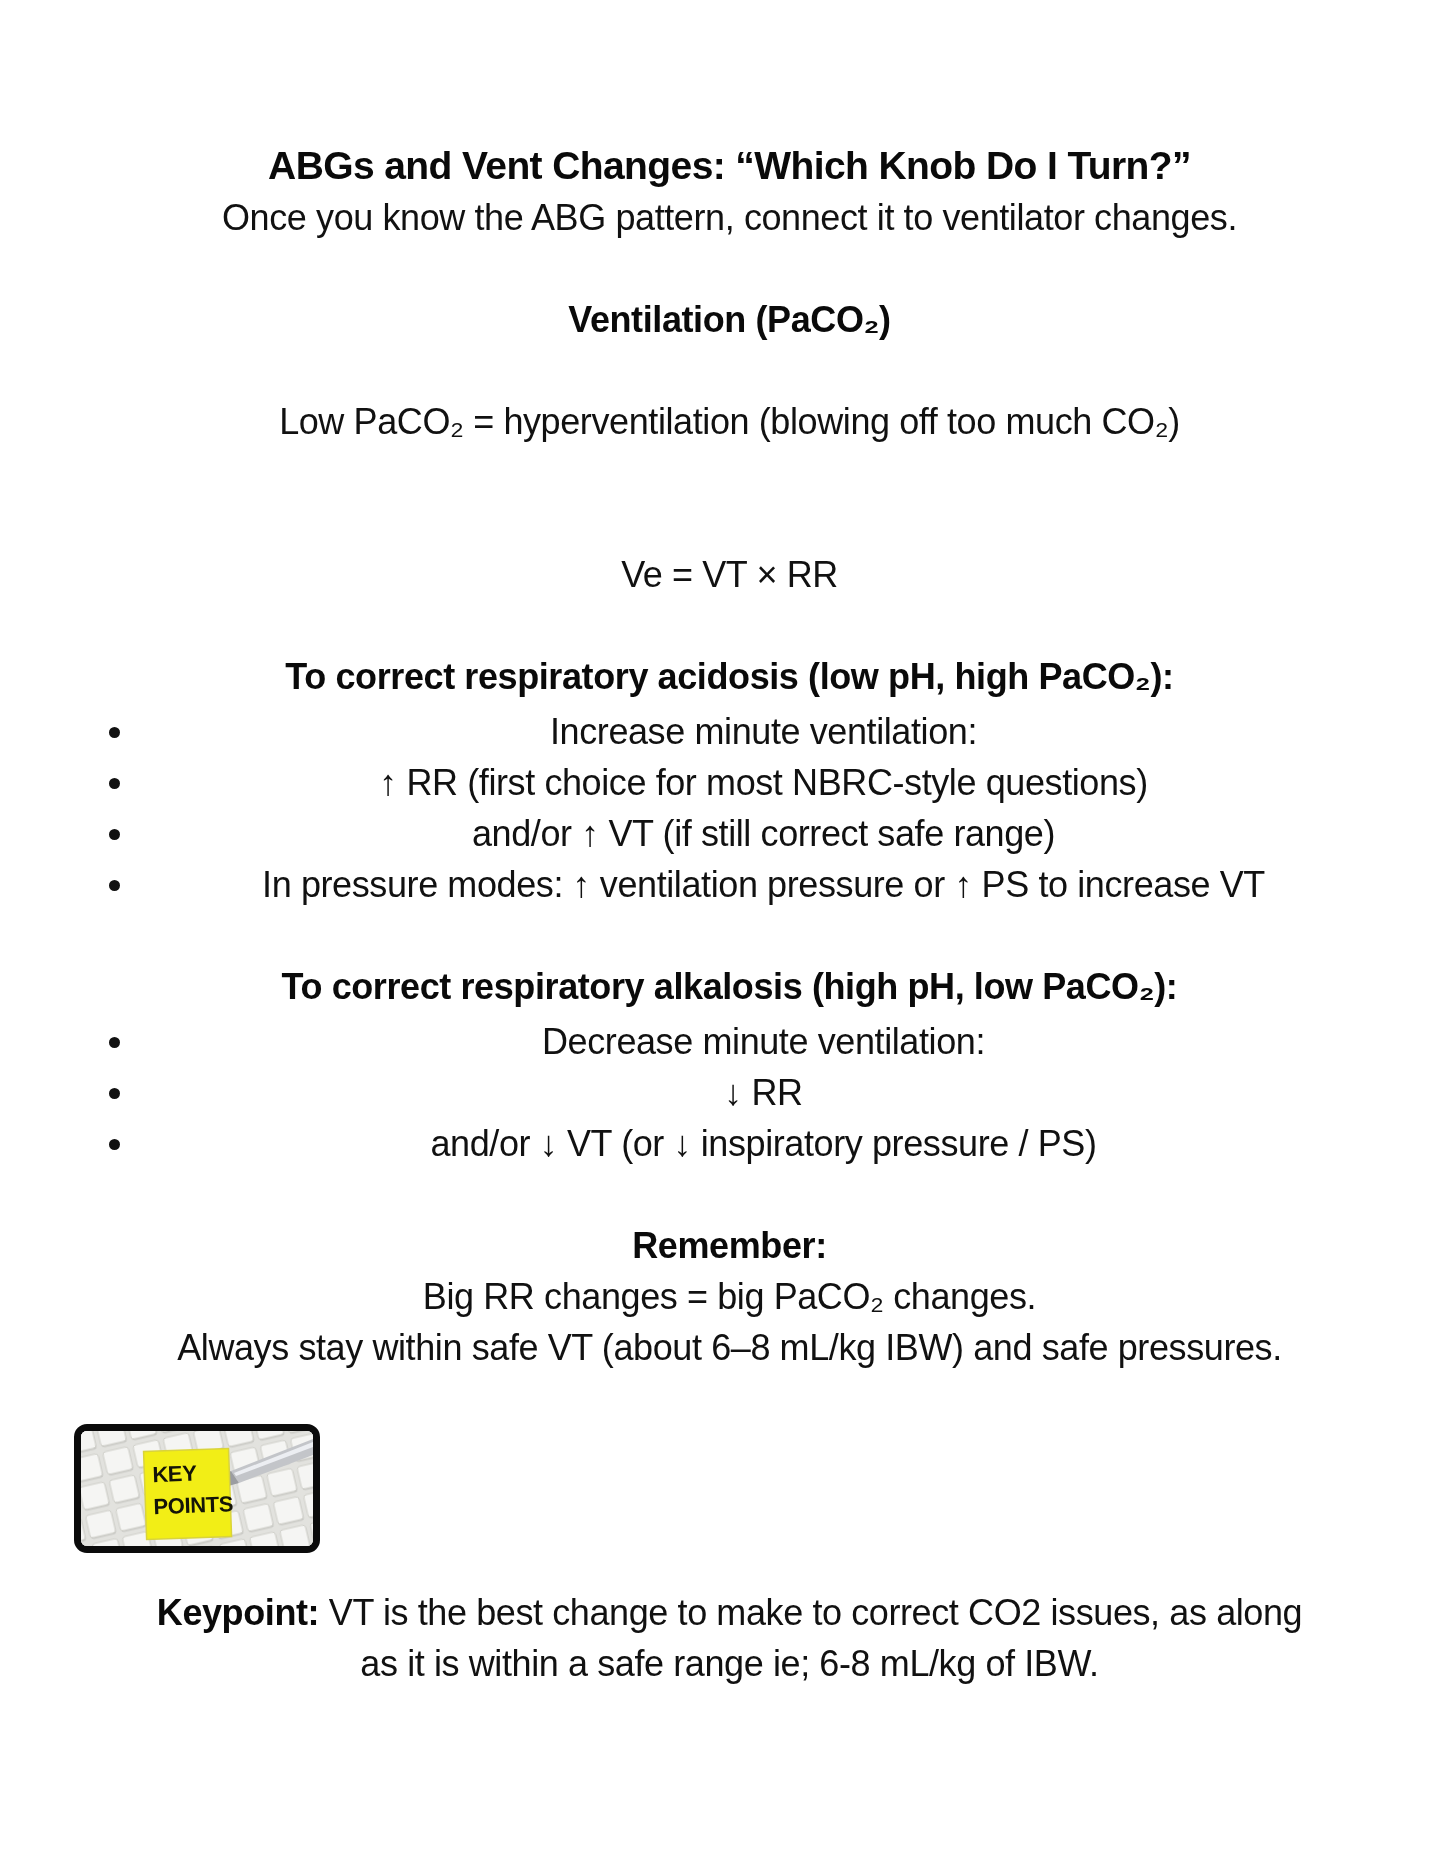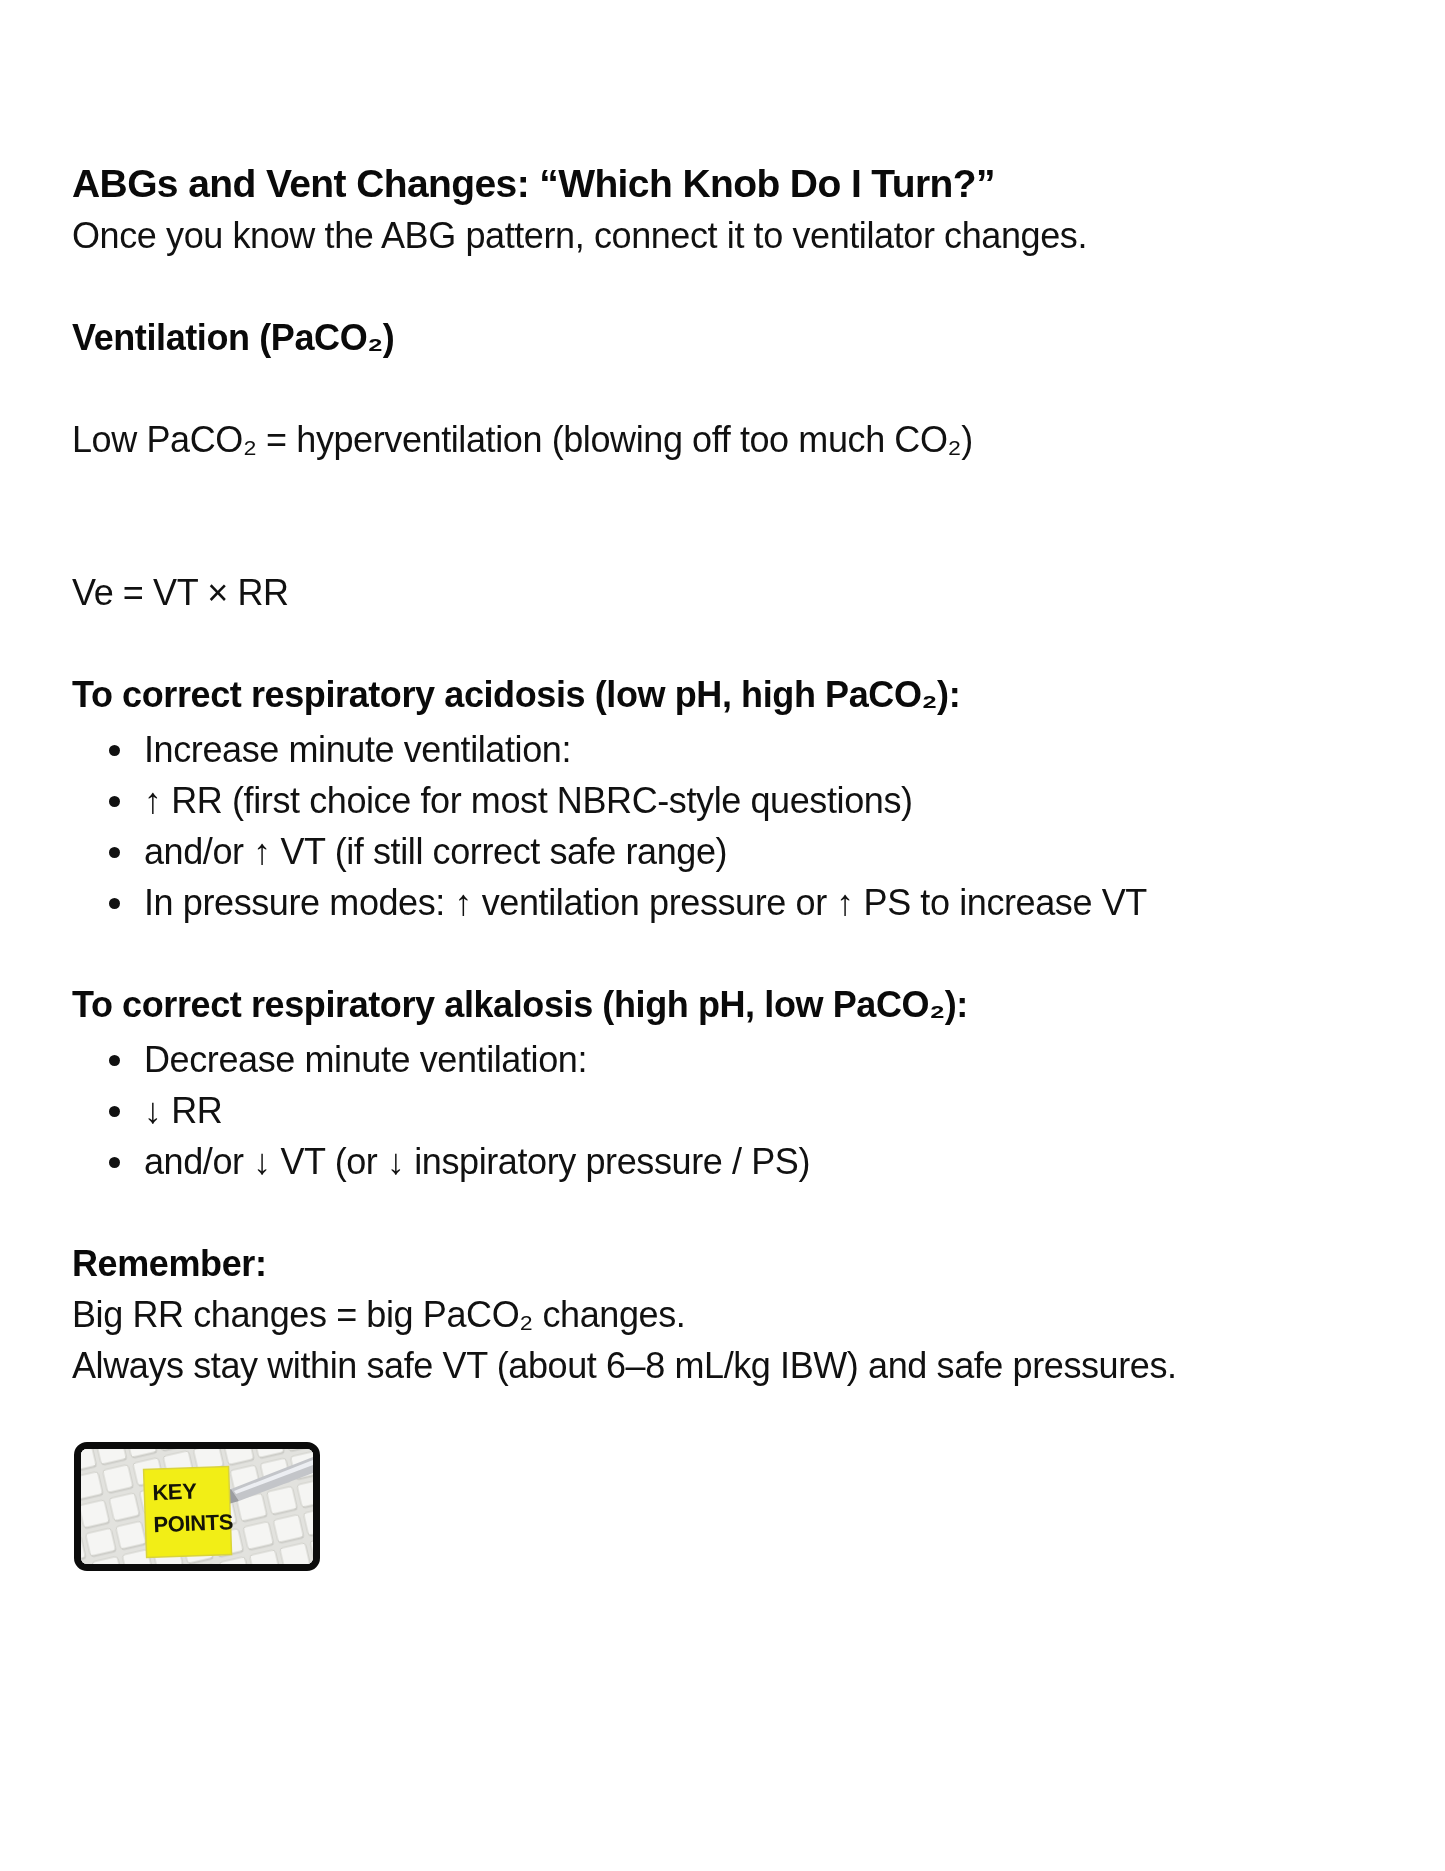--- a/index.html
+++ b/index.html
@@ -8,25 +8,26 @@
     width:1445px;
     height:1871px;
     background:#ffffff;
     overflow:hidden;
     font-family:"Liberation Sans","DejaVu Sans",sans-serif;
     color:#111111;
   }
   .content{
     position:absolute;
     left:72px;
-    top:158px;
+    top:140px;
     width:1315px;
     font-size:36px;
     line-height:51px;
     letter-spacing:-0.4px;
+    text-align:center;
   }
   .para{margin:0 0 51px 0;}
   .para:last-child{margin-bottom:0;}
   b,.bold{font-weight:700;color:#0a0a0a;}
   .doc-title{font-size:39px;letter-spacing:-0.6px;}
   ul.bullets{
     margin:4px;
     padding-left:62px;
   }
   ul.bullets li{
@@ -121,15 +122,19 @@
           <polygon points="137,58 130,50 123,55" fill="#55565a"></polygon>
         </g>
         <g transform="rotate(-2 105 61)">
           <rect x="64" y="19" width="85" height="88" stroke="#d9d33c" stroke-width="1.5" fill="#f2ee16"></rect>
           <text x="72" y="50" font-size="22">KEY</text>
           <text x="72" y="82" font-size="22">POINTS</text>
         </g>
       </svg>
     </div>
 
+    <p class="para">
+      <b>Keypoint:</b><span> VT is the best change to make to correct CO2 issues, as along</span><br>
+      <span>as it is within a safe range ie; 6-8 mL/kg of IBW.</span>
+    </p>
 
   </div>
 </div>
 
 </body></html>

